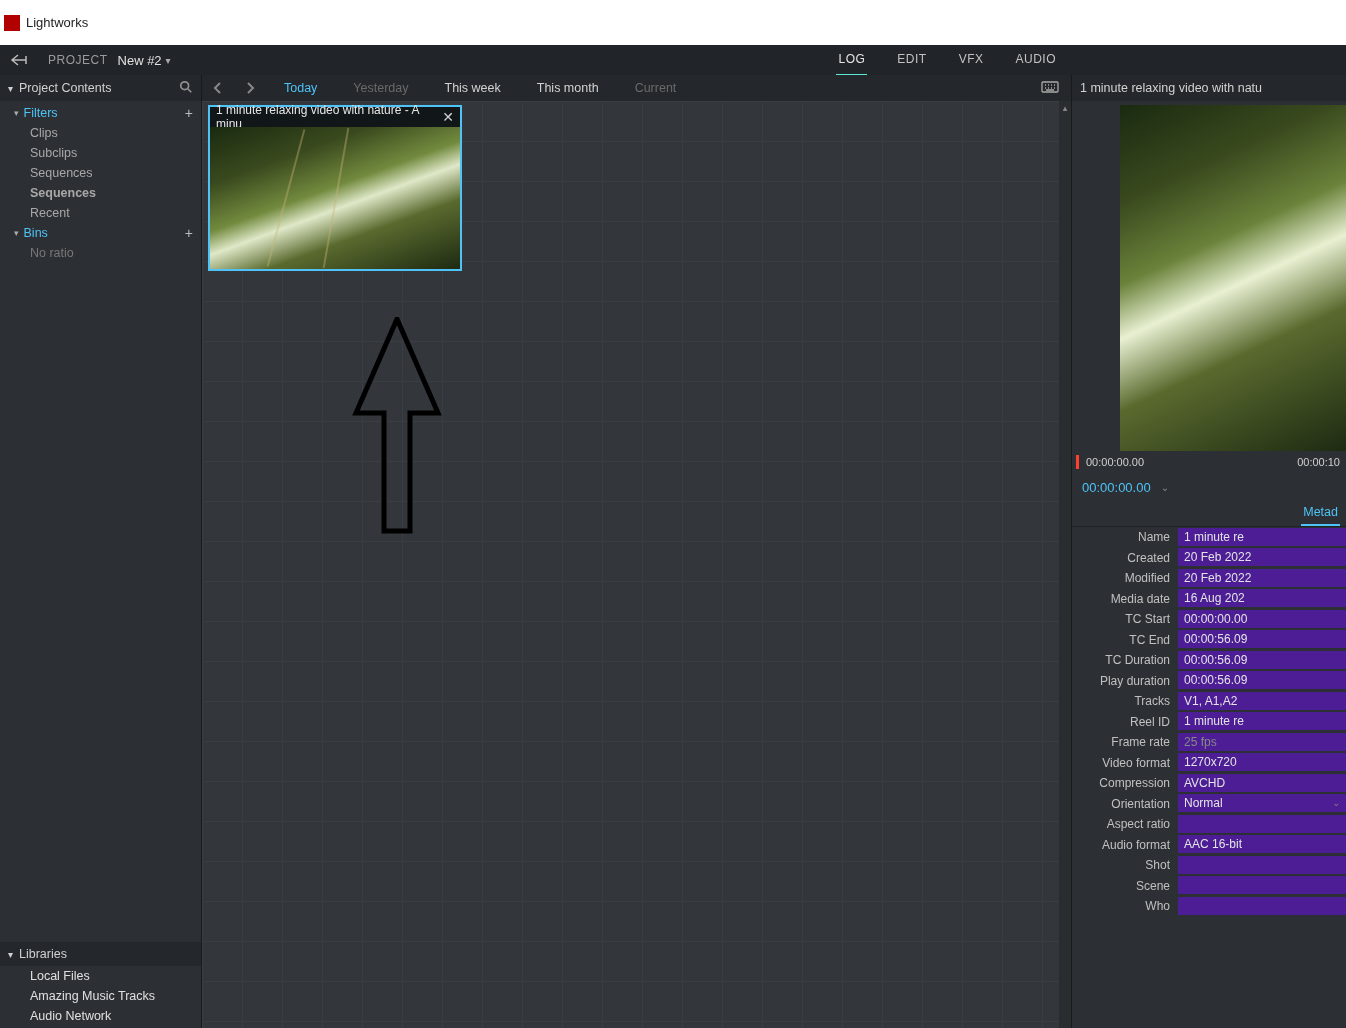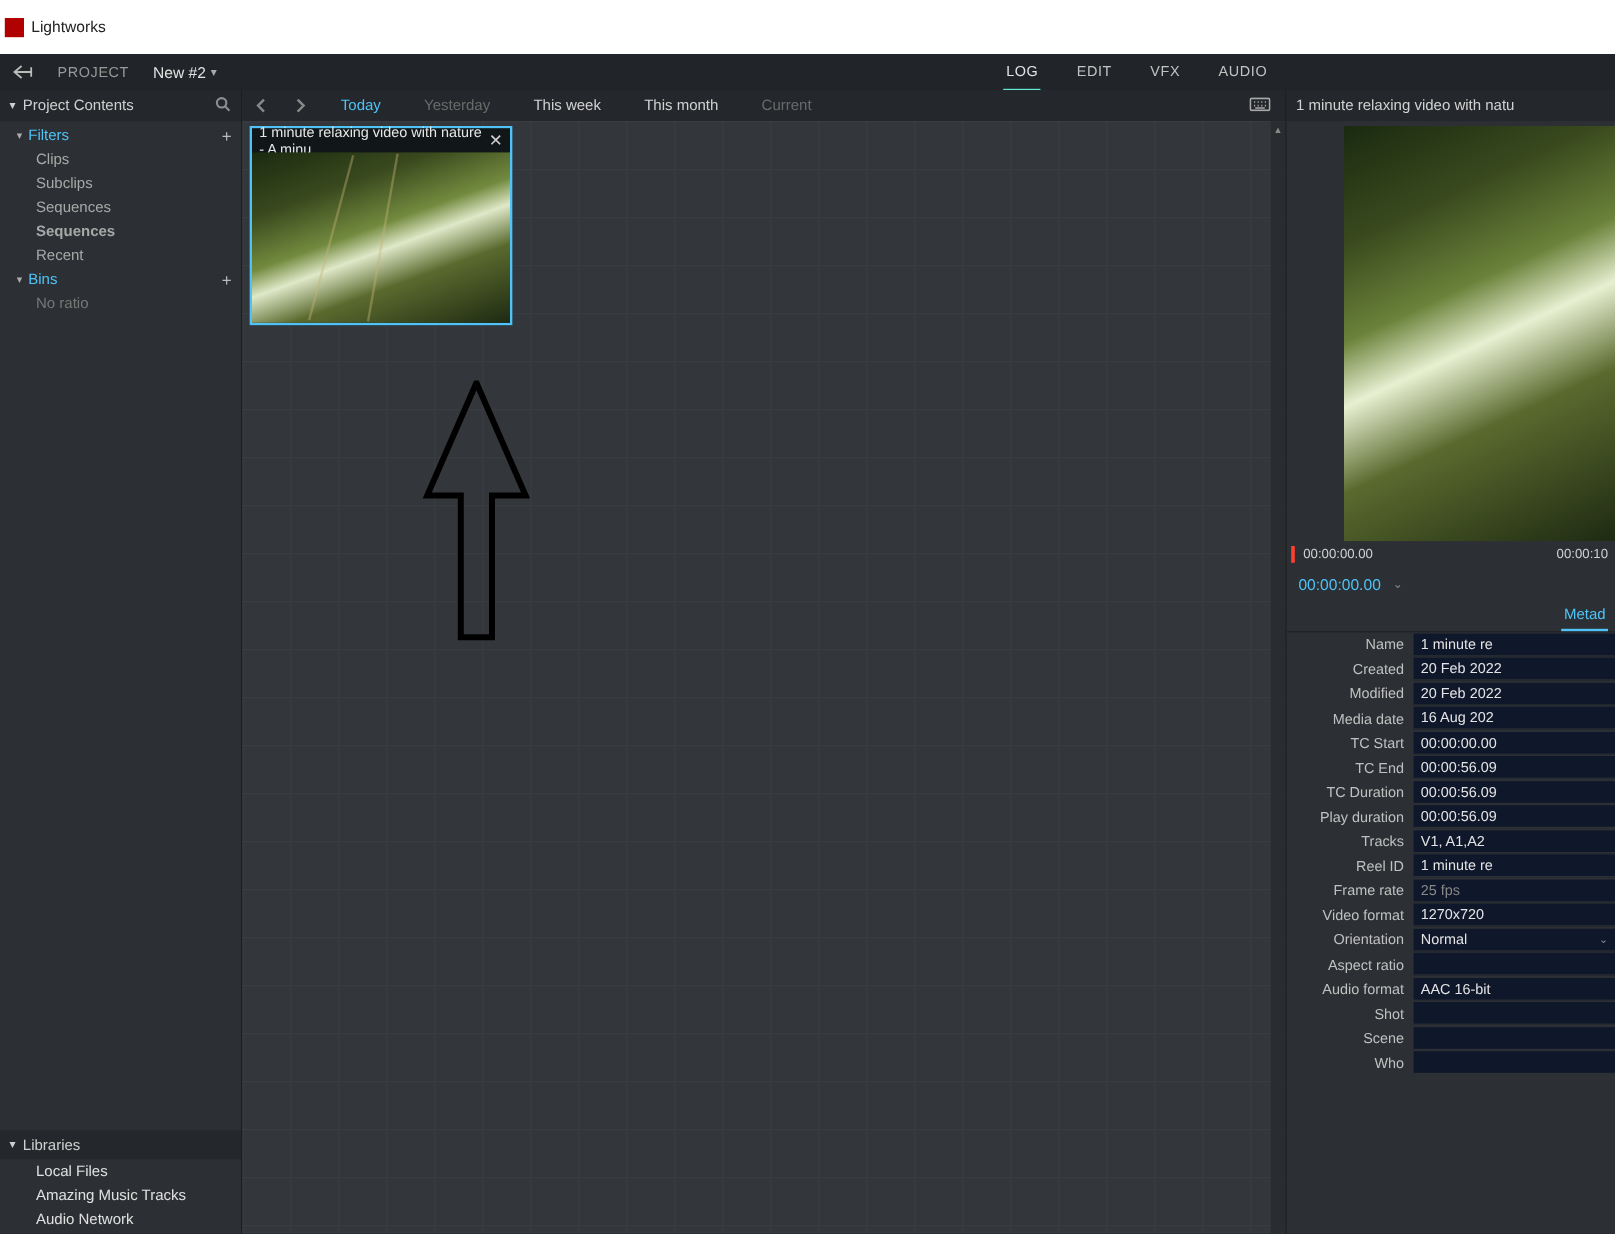--- a/index.html
+++ b/index.html
@@ -8,21 +8,21 @@
   
   .titlebar { height: 45px; background: #fff; display: flex; align-items: center; padding: 0 4px; }
   .titlebar .logo { width: 16px; height: 16px; background: #b00000; margin-right: 6px; }
   .titlebar .title { color: #222; font-size: 13px; }
   
   
   .topnav { height: 30px; background: #212428; display: flex; align-items: center; padding: 0 8px; }
   .back-arrow { width: 26px; height: 20px; display:flex; align-items:center; justify-content:center; cursor:pointer;}
   .back-arrow svg { width:22px; height:14px; stroke:#bbb; fill:none; stroke-width:1.5;}
   .project-label { margin-left: 14px; color: #9a9a9a; font-size: 12px; letter-spacing: 0.5px;}
-  .project-name { margin-left: 20px; color: #e2e2e2; font-size: 13px; display:flex; align-items:center; gap:4px;}
+  .project-name { margin-left: 10px; color: #e2e2e2; font-size: 13px; display:flex; align-items:center; gap:4px;}
   .project-name .chev { font-size:10px; color:#aaa;}
   .tabs-right { margin-left: auto; display: flex; gap: 28px; padding-right: 280px;}
   .tab { color: #c2c2c2; font-size: 12px; padding: 8px 2px; letter-spacing: 0.5px; cursor:pointer;}
   .tab.active { color: #e5e5e5; border-bottom: 2px solid #5eead4; }
   
   
   .main { display: flex; height: calc(100% - 57px); }
   
   
   .sidebar { width: 202px; background: #2c3034; display: flex; flex-direction: column; border-right: 1px solid #1a1a1a;}
@@ -52,21 +52,21 @@
   .flt { padding:0 10px; font-size:12.5px; cursor:pointer;}
   .flt.active{color:#4fc3f7;}
   .flt.dim{color:#6a6a6a;}
   .flt.norm{color:#d2d2d2;}
   .kbd{margin-left:auto; margin-right:4px;}
   .kbd svg{width:18px;height:12px;stroke:#aaa;fill:none;stroke-width:1.3;}
   .grid-area { flex:1; position:relative; background:#33373b;
     background-image: linear-gradient(#3a3e42 1px, transparent 1px), linear-gradient(90deg, #3a3e42 1px, transparent 1px);
     background-size: 40px 40px;
   }
-  .clip-thumb { position:absolute; left:6px; top:4px; width:219px; border:2px solid #4fc3f7; background:#0d1814;}
+  .clip-thumb { position:absolute; left:6px; top:4px; width:254px; border:2px solid #4fc3f7; background:#0d1814;}
   .clip-thumb .lbl { height:20px; background: rgba(18,22,24,0.95); display:flex; align-items:center; padding:0 6px; font-size:12px; color:#e6e6e6; position:relative;}
   .clip-thumb .lbl .close{margin-left:auto; color:#d0d0d0; font-size:14px; cursor:pointer;}
   .clip-thumb .img { height:142px; background: linear-gradient(160deg,#1a2a10 0%, #3a4a1e 25%, #728a3e 45%, #dfe8c8 55%, #5a6a2e 70%, #1e2a12 100%); position:relative; overflow:hidden;}
   .clip-thumb .img::before{content:"";position:absolute;left:30%;top:0;width:2px;height:100%;background:rgba(200,180,120,0.4);transform:rotate(15deg);}
   .clip-thumb .img::after{content:"";position:absolute;left:50%;top:0;width:2px;height:100%;background:rgba(200,180,120,0.4);transform:rotate(10deg);}
   .scrollbar-r { position:absolute; right:0; top:0; width:12px; height:100%; background:#2a2d30;}
   .scrollbar-r .up,.scrollbar-r .dn{height:14px;display:flex;align-items:center;justify-content:center;color:#888;font-size:9px;}
   .scrollbar-r .dn{position:absolute;bottom:0;width:100%;}
   
   .big-arrow { position:absolute; left:150px; top:216px; }
@@ -81,21 +81,21 @@
   .timecodes .mark{position:absolute;left:4px;top:4px;width:3px;height:14px;background:#ff4030;}
   .timecodes .t1{margin-left:8px;}
   .timecodes .t2{margin-left:auto;}
   .cur-tc { height:28px; display:flex; align-items:center; padding:0 10px; font-size:13px; color:#4fc3f7; gap:10px;}
   .cur-tc .chev{font-size:10px; color:#888;}
   .meta-tab { height:26px; display:flex; justify-content:flex-end; padding-right:6px; border-bottom:1px solid #1f2225;}
   .meta-tab .lbl{color:#4fc3f7; font-size:12.5px; padding:4px 2px; border-bottom:2px solid #4fc3f7;}
   .meta-grid { }
   .meta-row { height:20.5px; display:flex; align-items:center;}
   .meta-row .k { width:106px; text-align:right; padding-right:8px; color:#c0c0c0; font-size:12px;}
-  .meta-row .v { flex:1; background:#0f172a; height:19px; display:flex; align-items:center; padding:0 6px; color:#e4e4e4; font-size:12px; border-bottom:1px solid #2c3034; white-space:nowrap; overflow:hidden;}
+  .meta-row .v { flex:1; background:#4c1d95; height:19px; display:flex; align-items:center; padding:0 6px; color:#e4e4e4; font-size:12px; border-bottom:1px solid #2c3034; white-space:nowrap; overflow:hidden;}
   .meta-row .v.dim{color:#888;}
   .meta-row .v .chev{margin-left:auto;font-size:9px;color:#888;}
 </style>
 </head>
 <body>
 
 <div class="titlebar">
   <div class="logo"></div>
   <div class="title">Lightworks</div>
 </div>
@@ -267,20 +267,24 @@
         </div>
         <div class="meta-row">
           <div class="k">Frame rate</div>
           <div class="v dim">25 fps</div>
         </div>
         <div class="meta-row">
           <div class="k">Video format</div>
           <div class="v">1270x720</div>
         </div>
         <div class="meta-row">
+          <div class="k">Compression</div>
+          <div class="v">AVCHD</div>
+        </div>
+        <div class="meta-row">
           <div class="k">Orientation</div>
           <div class="v">Normal<span class="chev">⌄</span></div>
         </div>
         <div class="meta-row">
           <div class="k">Aspect ratio</div>
           <div class="v"></div>
         </div>
         <div class="meta-row">
           <div class="k">Audio format</div>
           <div class="v">AAC 16-bit</div>

